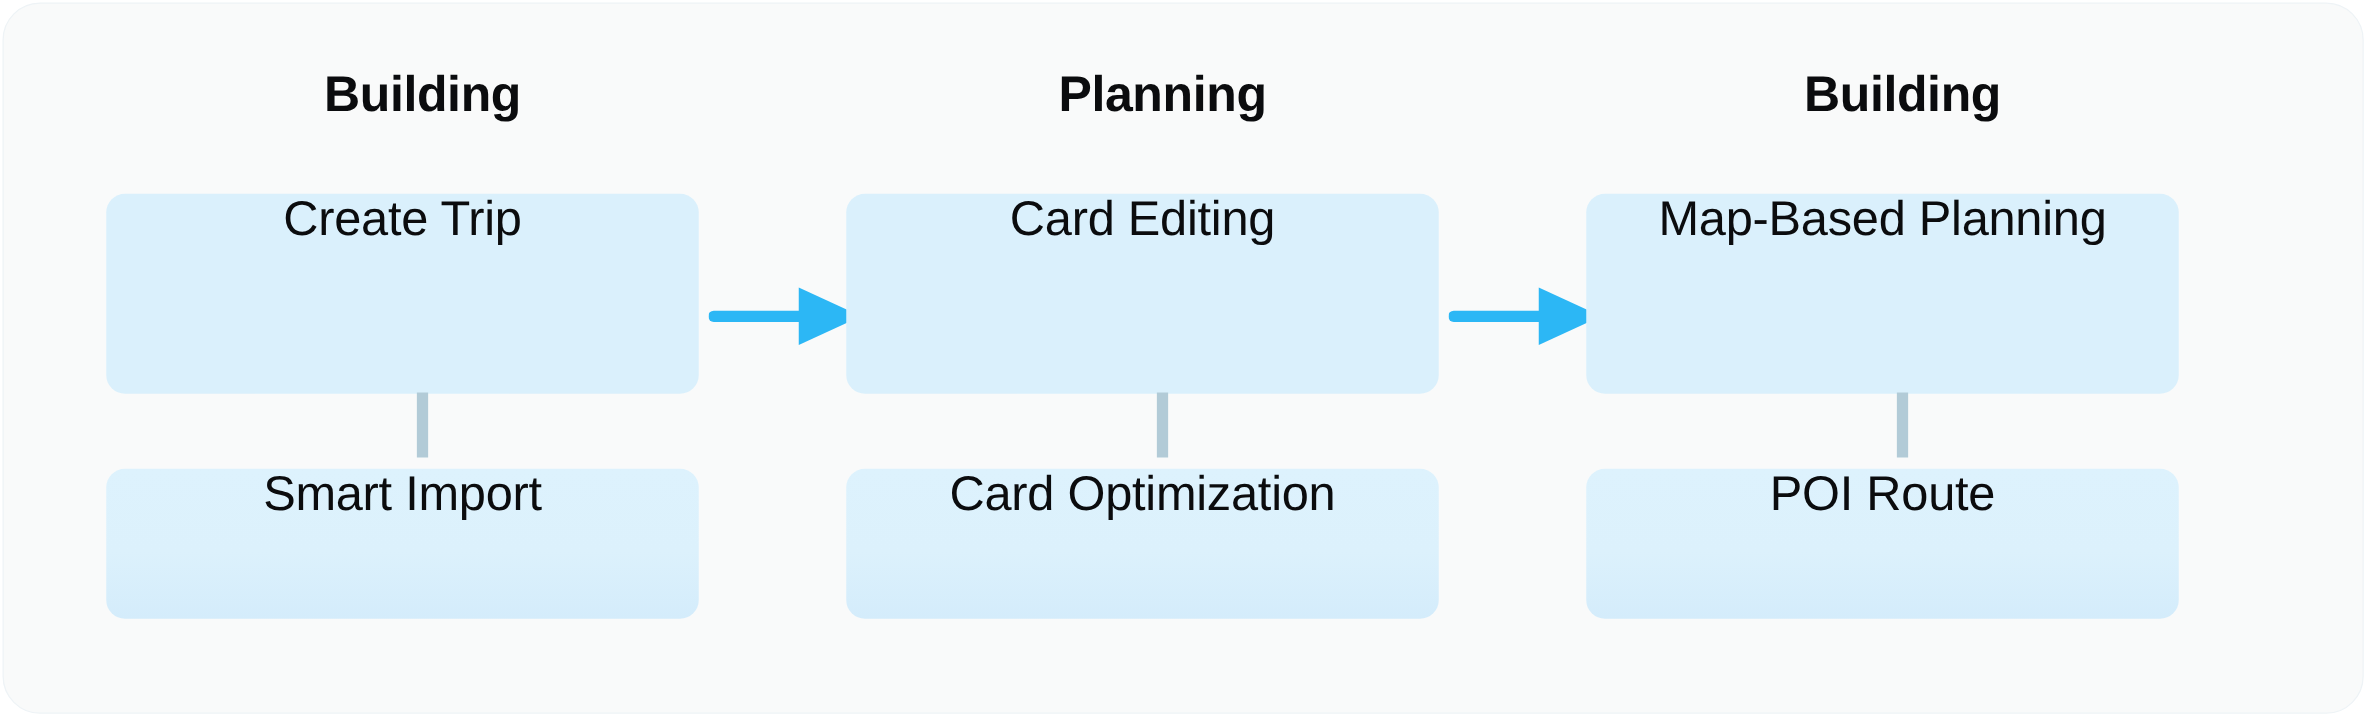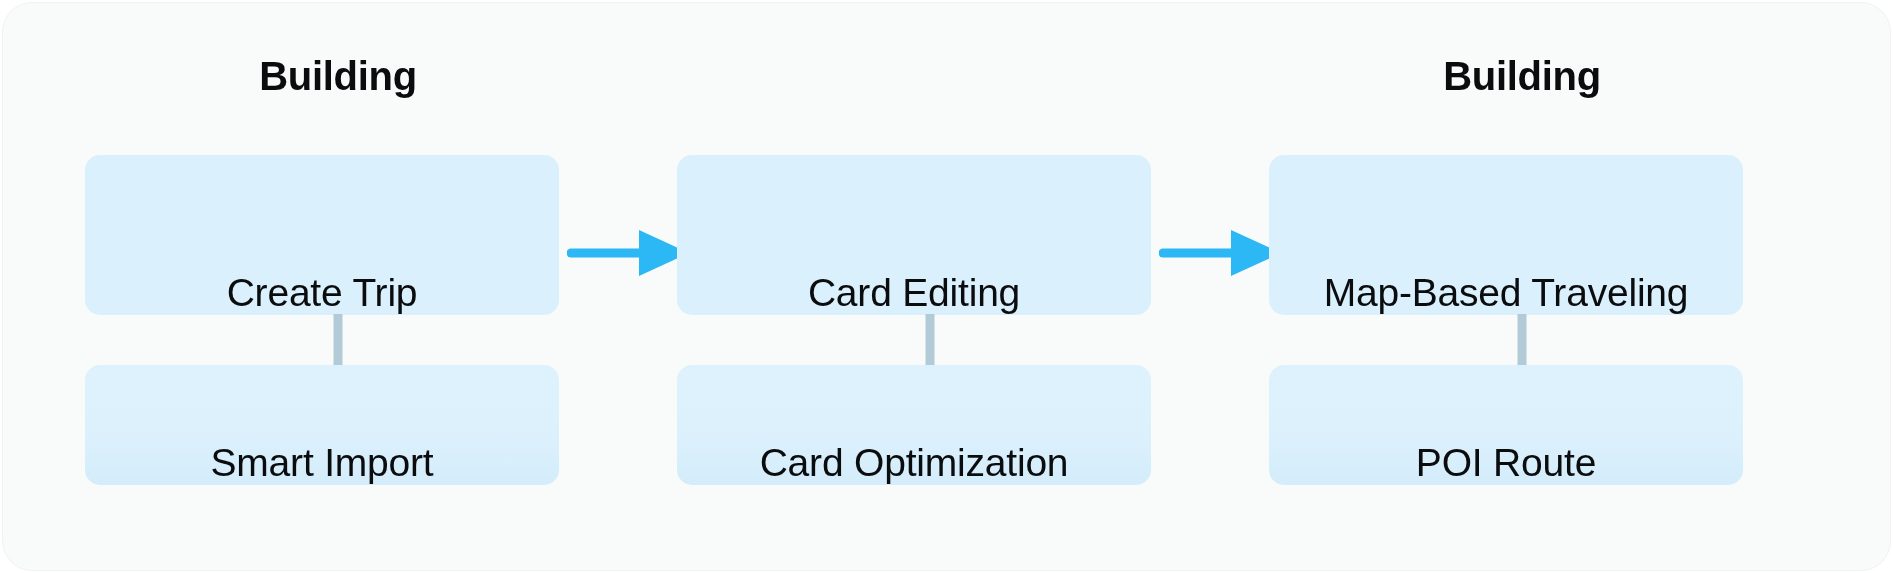--- a/index.html
+++ b/index.html
@@ -60,36 +60,36 @@
   }
 
   
   .node {
     position: absolute;
     left: 27px;
     width: 474px;
     box-sizing: border-box;
     border-radius: 15px;
     display: flex;
-    align-items: flex-end;
+    align-items: flex-start;
     justify-content: center;
     color: #0b0c0e;
     font-size: 39px;
     font-weight: 400;
     letter-spacing: -0.2px;
     line-height: 1.1;
     white-space: nowrap;
   }
   .node.primary {
     top: 155px;
     height: 160px;
     background: #daf0fc;
   }
   .node.secondary {
-    top: 365px;
+    top: 375px;
     height: 120px;
     background: linear-gradient(180deg, #ddf2fd 0%, #dcf1fc 55%, #d4ecfb 100%);
   }
   .node-label { pointer-events: none; }
 
   
   .v-connector {
     position: absolute;
     top: 314px;
     left: 50%;
@@ -132,20 +132,21 @@
   </div>
 
   <div class="h-arrow" id="arrow-building-to-planning">
     <svg width="126" height="50" viewBox="0 0 126 50" xmlns="http://www.w3.org/2000/svg">
       <line x1="4" y1="25" x2="82" y2="25" stroke="#2cb7f5" stroke-width="9" stroke-linecap="round"></line>
       <path d="M 72 2 L 122 25 L 72 48 Z" fill="#2cb7f5"></path>
     </svg>
   </div>
 
   <div class="column" id="column-planning">
+    <div class="column-title">Planning</div>
 
     <div class="node primary">
       <span class="node-label">Card Editing</span>
     </div>
 
     <div class="v-connector"></div>
 
     <div class="node secondary">
       <span class="node-label">Card Optimization</span>
     </div>
@@ -155,21 +156,21 @@
     <svg width="126" height="50" viewBox="0 0 126 50" xmlns="http://www.w3.org/2000/svg">
       <line x1="4" y1="25" x2="82" y2="25" stroke="#2cb7f5" stroke-width="9" stroke-linecap="round"></line>
       <path d="M 72 2 L 122 25 L 72 48 Z" fill="#2cb7f5"></path>
     </svg>
   </div>
 
   <div class="column" id="column-traveling">
     <div class="column-title">Building</div>
 
     <div class="node primary">
-      <span class="node-label">Map-Based Traveling</span>
+      <span class="node-label">Map-Based Planning</span>
     </div>
 
     <div class="v-connector"></div>
 
     <div class="node secondary">
       <span class="node-label">POI Route</span>
     </div>
   </div>
 
 </div>

